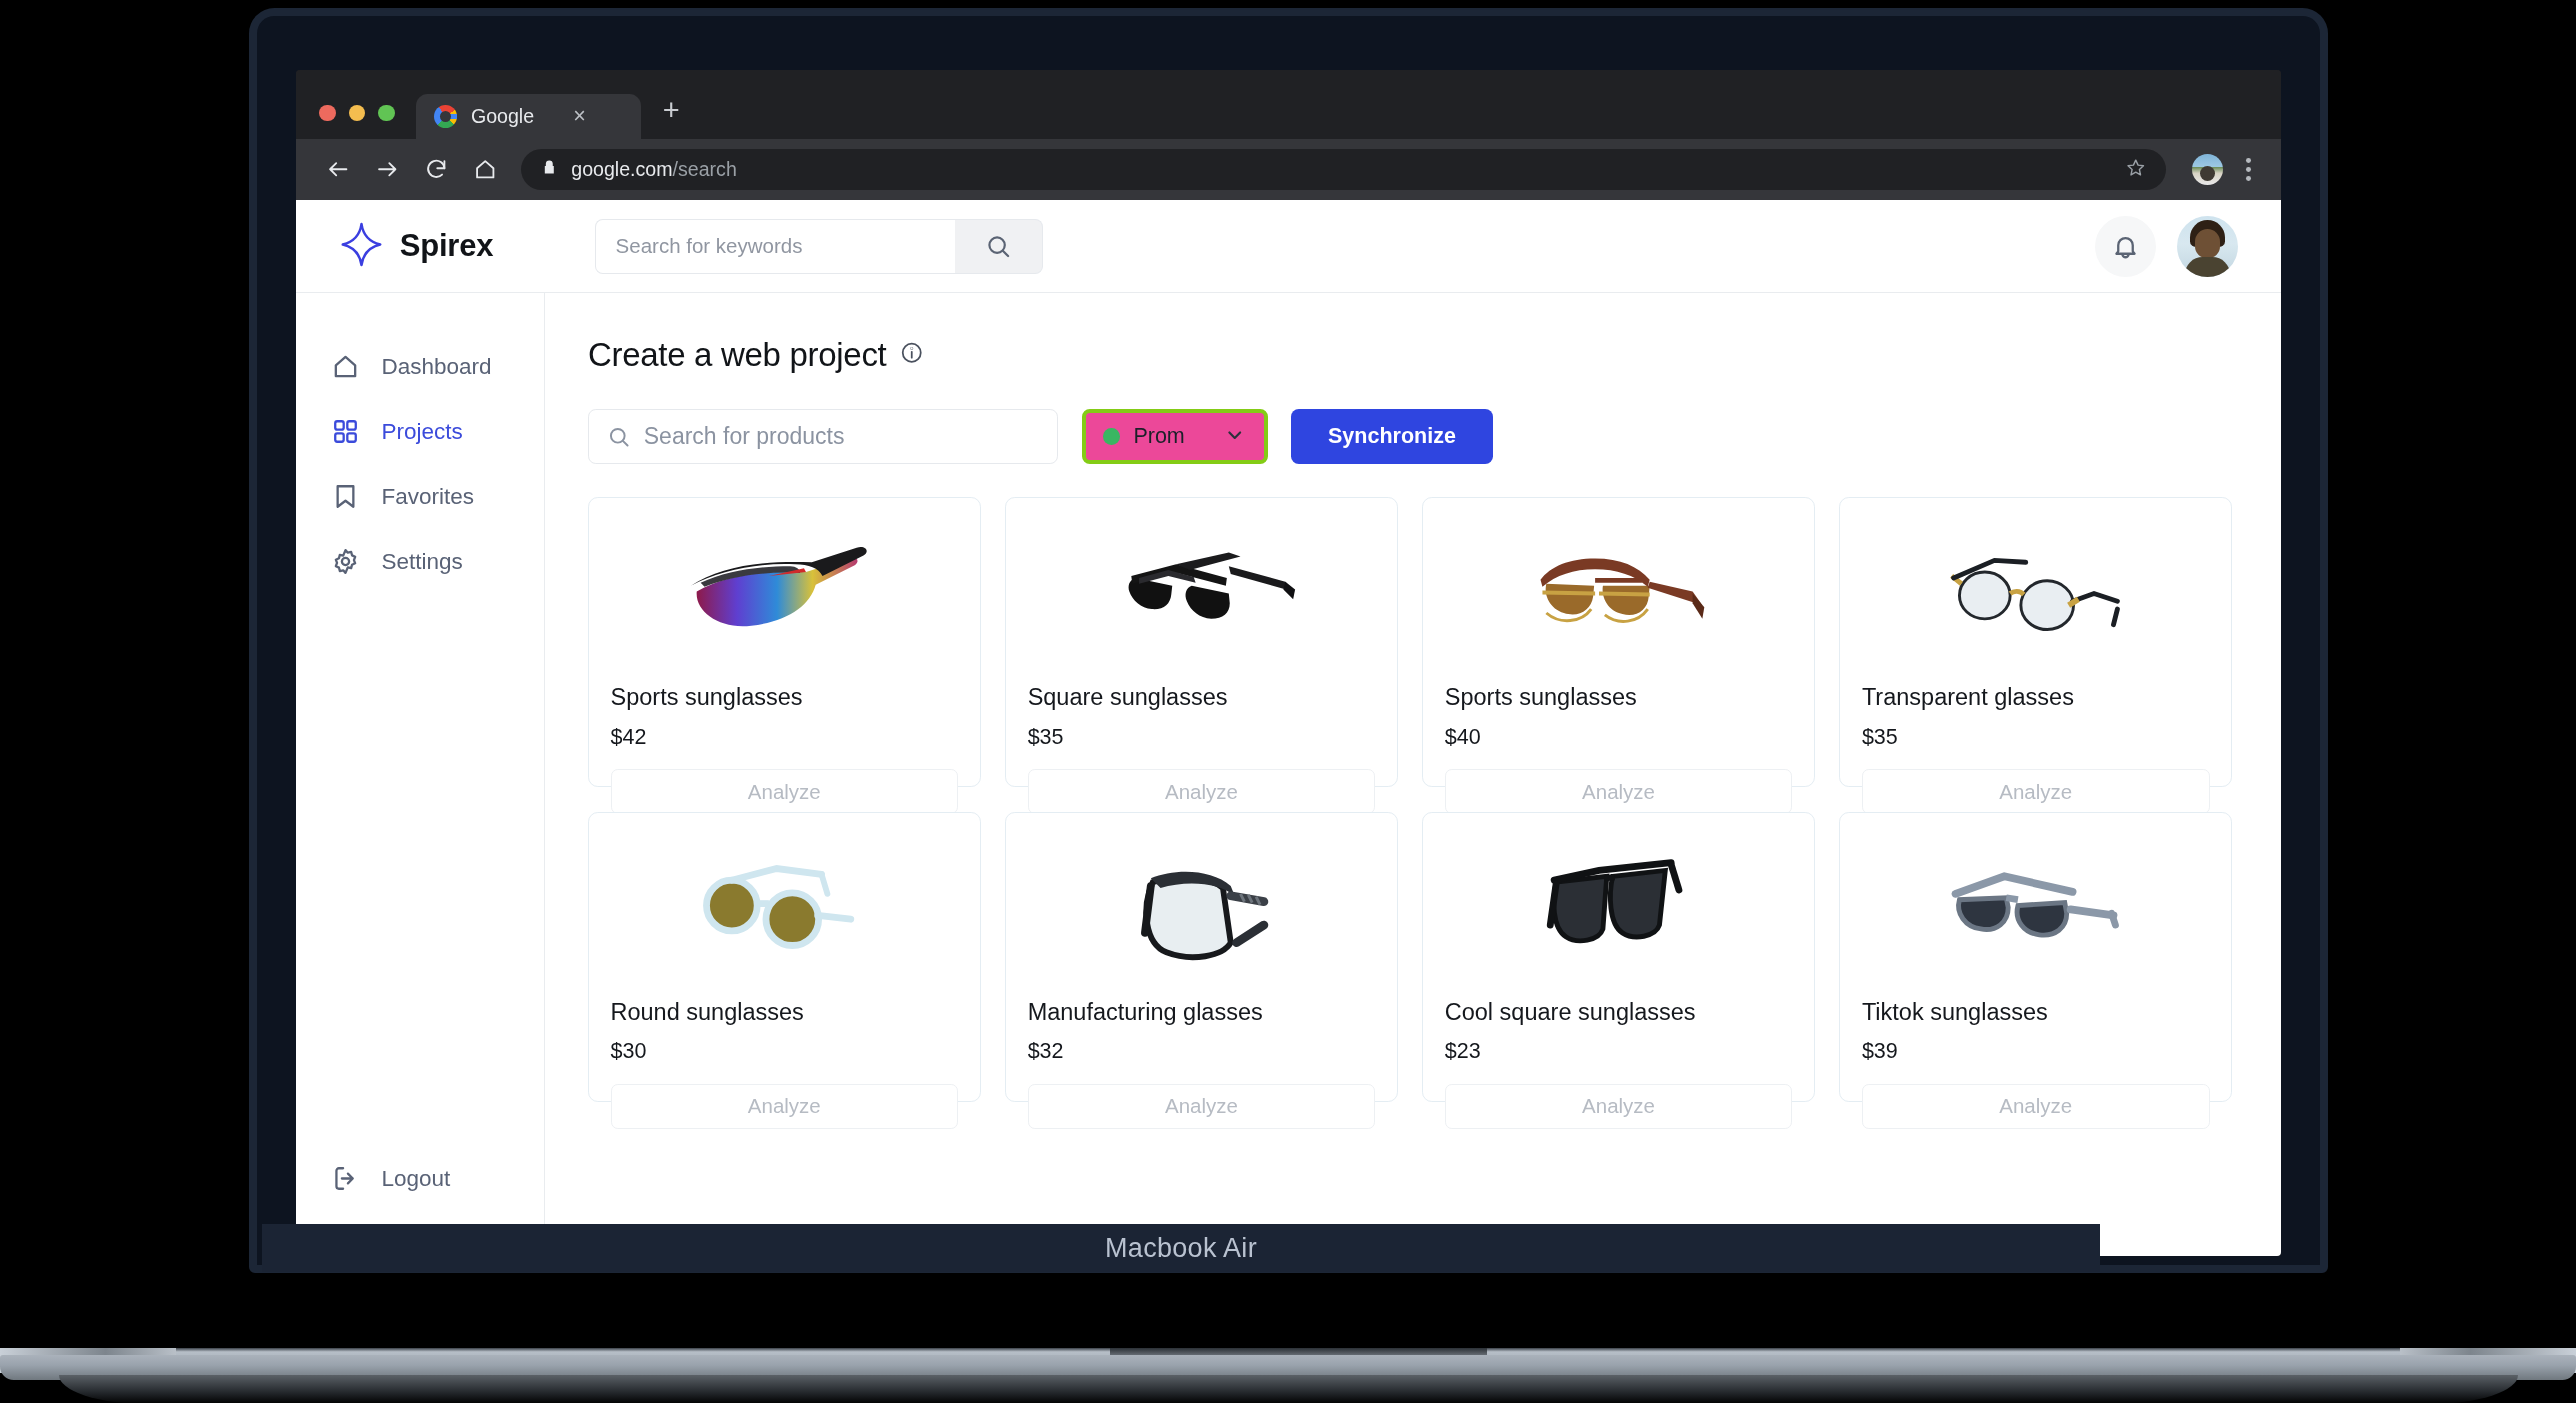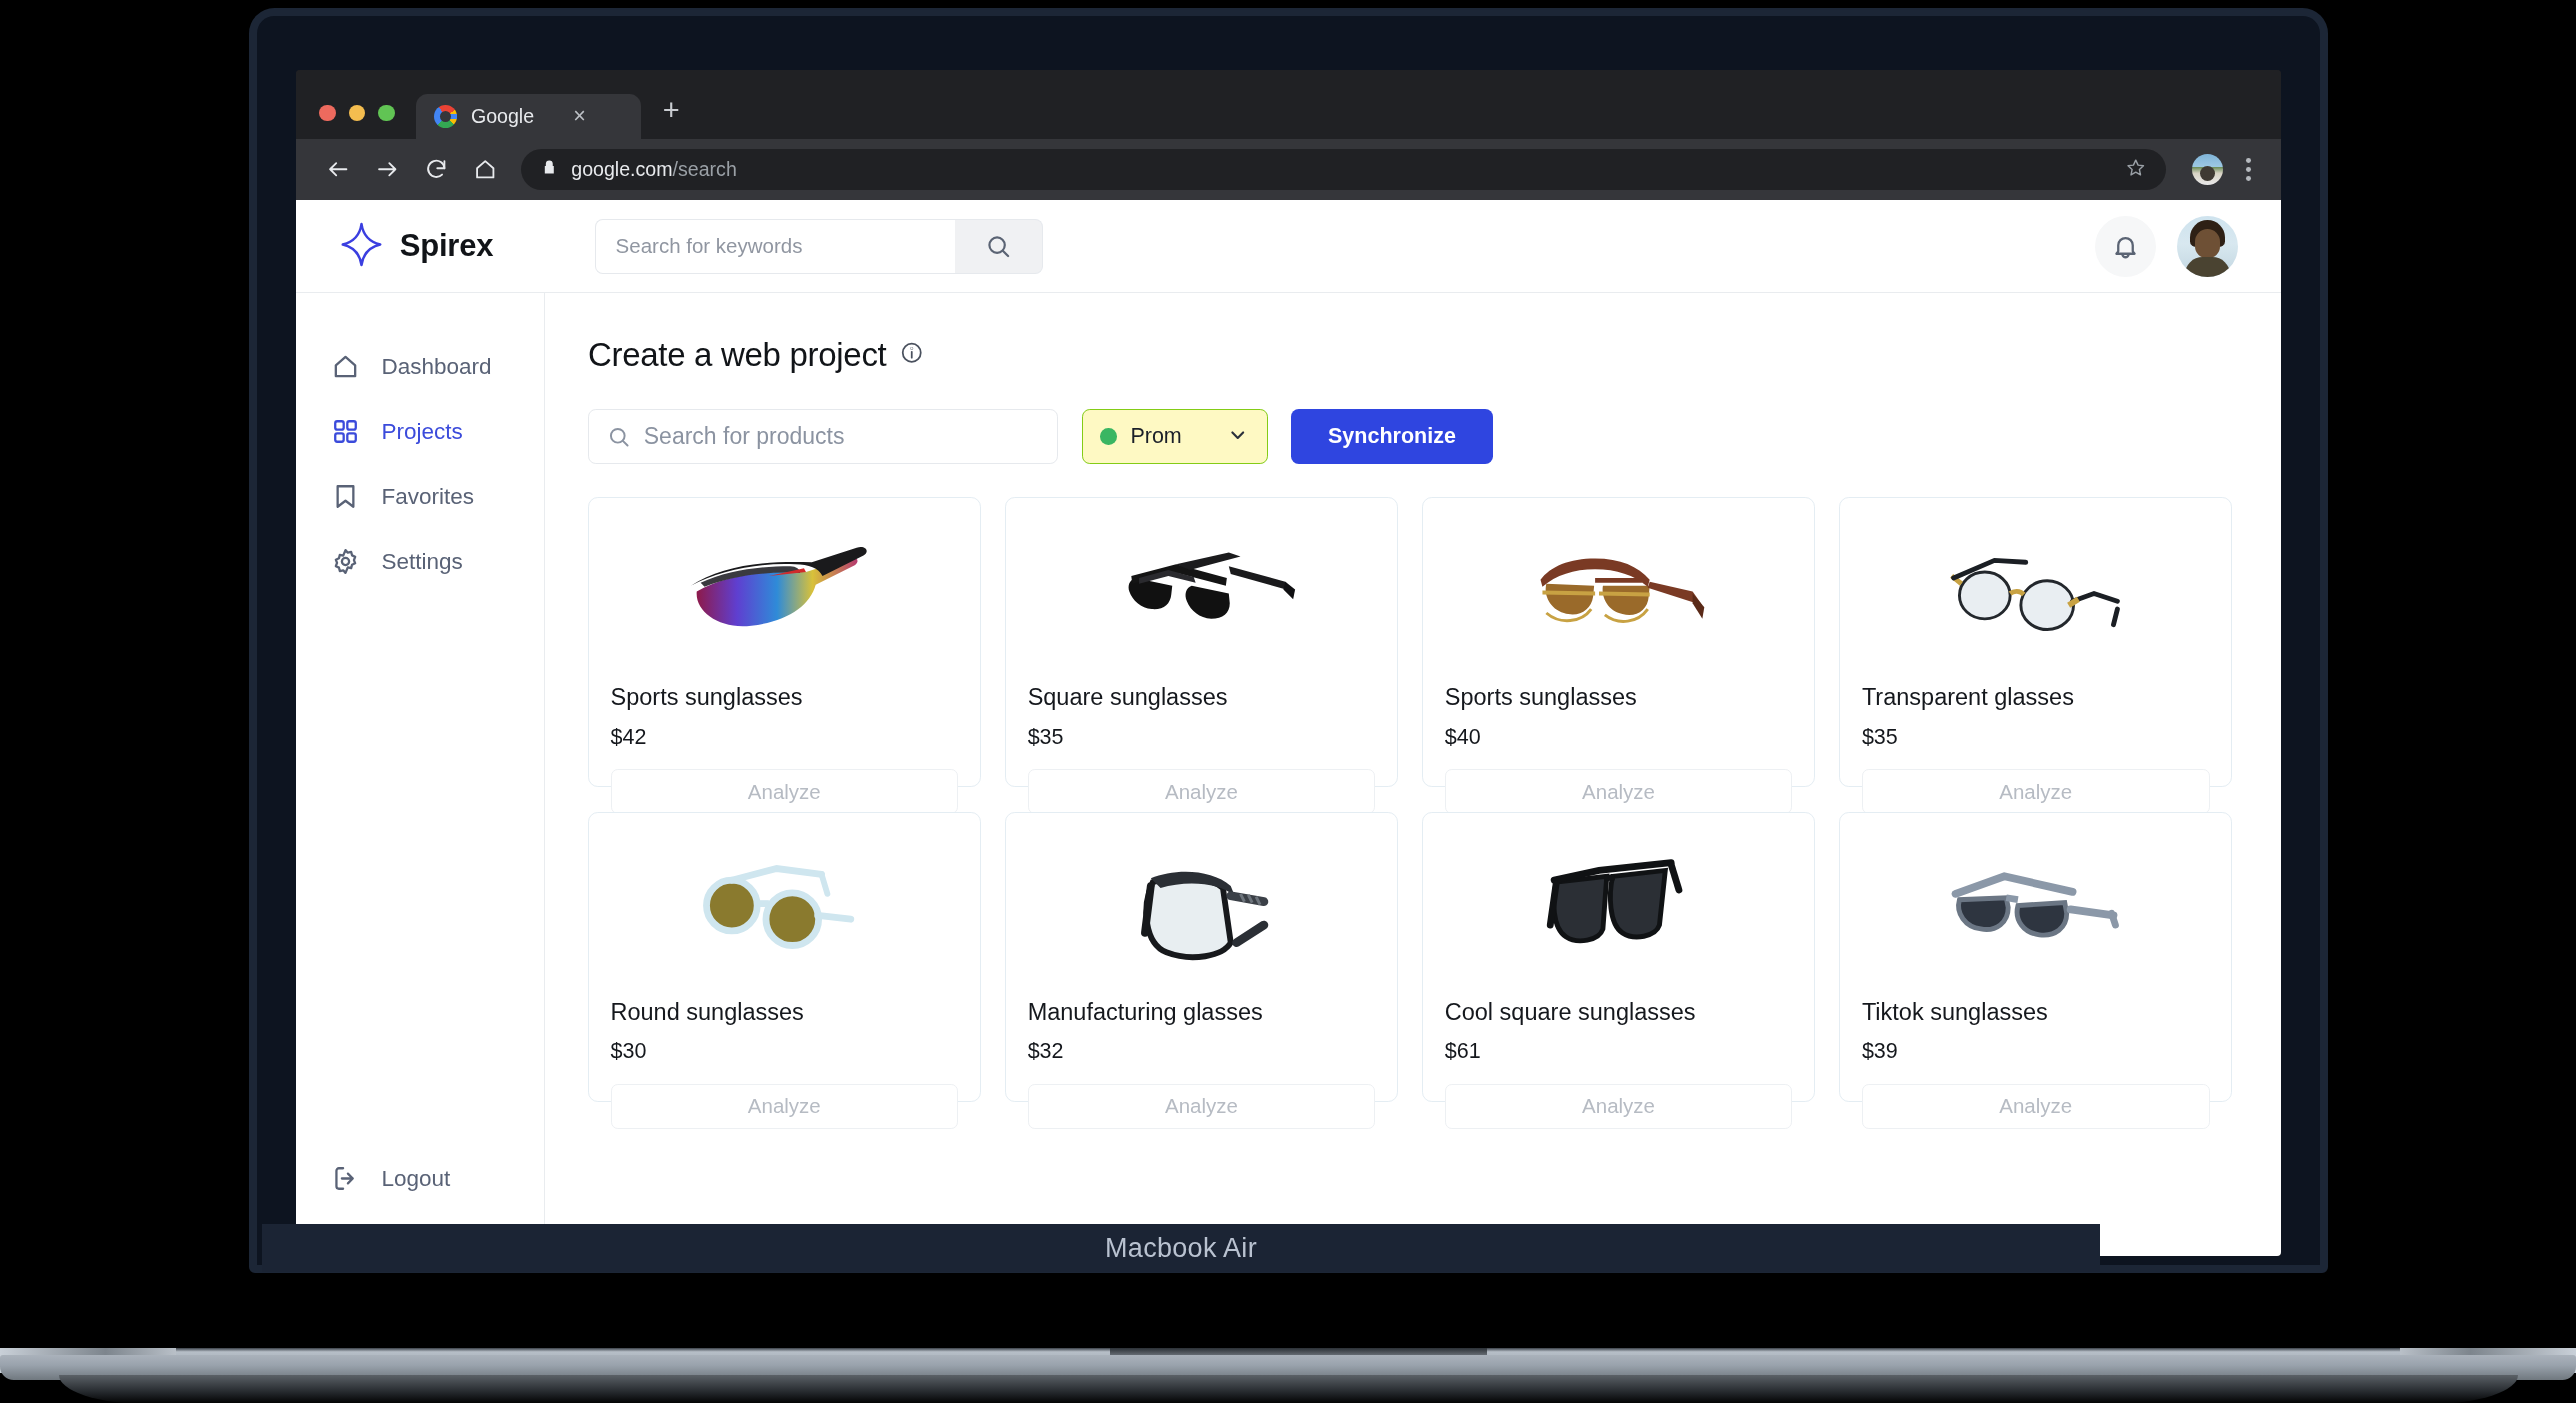--- a/index.html
+++ b/index.html
@@ -178,21 +178,21 @@
   #toolbar-row { display:flex; align-items:center; gap: 23.5px; margin-top: 35px; }
   #product-search {
     width: 470px; height: 55px; border:1px solid #e6e9ed; border-radius:7.8px;
     display:flex; align-items:center; padding: 0 17.6px; gap:13.7px; background:#fff;
   }
   #product-search svg{width:23.5px;height:23.5px;stroke:#8b93a1;fill:none;stroke-width:2; flex:0 0 auto;}
   #product-search-input{ border:none; outline:none; font-size:23px; color:#7d8591; width:100%;
      font-family:"Liberation Sans", sans-serif; background:transparent;}
   #product-search-input::placeholder{color:#8b93a1;}
   #store-select {
-    width: 186px; height: 55px; border:1px solid #84cc16; border-radius:7.8px; background:#fef9c3;
+    width: 186px; height: 55px; border:4px solid #84cc16; border-radius:7.8px; background:#ec4899;
     display:flex; align-items:center; padding: 0 17.6px; gap:13.7px;
   }
   #store-dot { width:16.6px;height:16.6px;border-radius:50%; background:#3ab662; flex:0 0 auto;}
   #store-label{ font-size:21.5px; color:#1b2029; flex:1;}
   #store-chevron svg{ width:21.5px;height:21.5px;stroke:#2b313b;fill:none;stroke-width:2.4;}
   #sync-btn {
     height: 55px; padding: 0 37px; background:#2f45e0; color:#fff; border:none; border-radius:7.8px;
     font-size: 21.5px; font-weight: 600; font-family:"Liberation Sans", sans-serif;
   }
 
@@ -465,21 +465,21 @@
                   </div><div class="product-name">Manufacturing glasses</div><div class="product-price">$32</div><button class="analyze-btn">Analyze</button></div>
                 <div class="product-card"><div class="product-image">
                     <svg viewBox="0 0 220 120">
                       <path d="M46 34l52-6-4 54c-4 12-26 16-38 8-14-9-14-38-10-56z" fill="#2b2f35" stroke="#101214" stroke-width="5"></path>
                       <path d="M104 28l54-6-6 56c-4 12-26 16-38 8-14-9-14-40-10-58z" fill="#2b2f35" stroke="#101214" stroke-width="5"></path>
                       <path d="M96 30l10-1" stroke="#101214" stroke-width="6"></path>
                       <path d="M44 32l46-10 74-8" stroke="#101214" stroke-width="7" fill="none" stroke-linecap="round"></path>
                       <path d="M164 16l8 26" stroke="#101214" stroke-width="7" stroke-linecap="round"></path>
                       <path d="M46 36l-6 42" stroke="#101214" stroke-width="7" stroke-linecap="round"></path>
                     </svg>
-                  </div><div class="product-name">Cool square sunglasses</div><div class="product-price">$61</div><button class="analyze-btn">Analyze</button></div>
+                  </div><div class="product-name">Cool square sunglasses</div><div class="product-price">$23</div><button class="analyze-btn">Analyze</button></div>
                 <div class="product-card"><div class="product-image">
                     <svg viewBox="0 0 220 120">
                       <path d="M32 52c-4 14 6 28 22 30 16 3 28-7 28-22l-2-10z" fill="#2e3540" stroke="#6b7684" stroke-width="5"></path>
                       <path d="M92 58c-4 15 6 28 22 30 16 2 28-7 28-22l-2-11z" fill="#2e3540" stroke="#6b7684" stroke-width="5"></path>
                       <path d="M28 46l50-18 70 16" stroke="#8b98a8" stroke-width="8" fill="none" stroke-linecap="round"></path>
                       <path d="M80 50l12 2" stroke="#8b98a8" stroke-width="7"></path>
                       <path d="M146 62l44 6" stroke="#8b98a8" stroke-width="8" stroke-linecap="round"></path>
                       <path d="M188 66l4 12" stroke="#8b98a8" stroke-width="7" stroke-linecap="round"></path>
                     </svg>
                   </div><div class="product-name">Tiktok sunglasses</div><div class="product-price">$39</div><button class="analyze-btn">Analyze</button></div>

